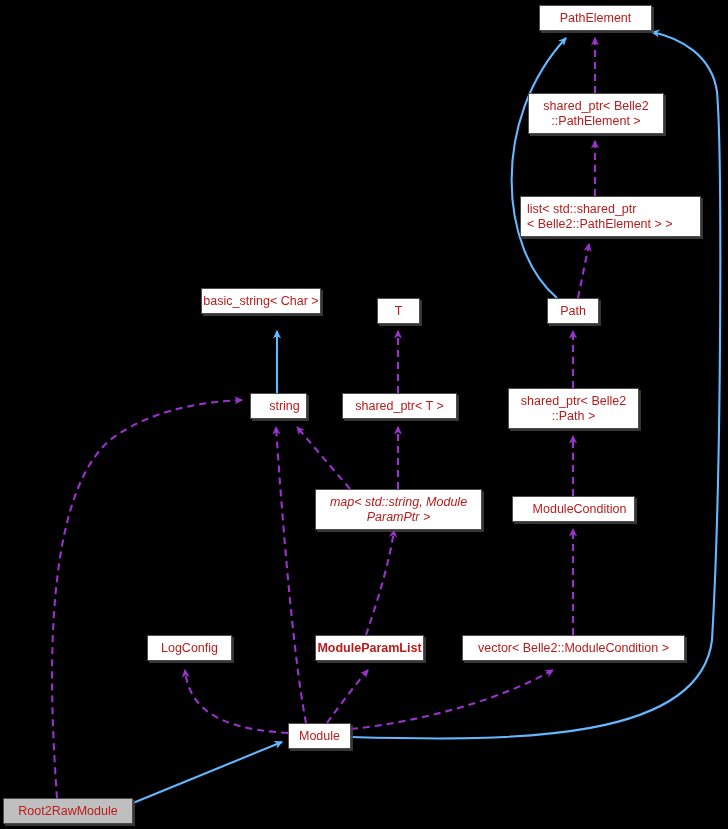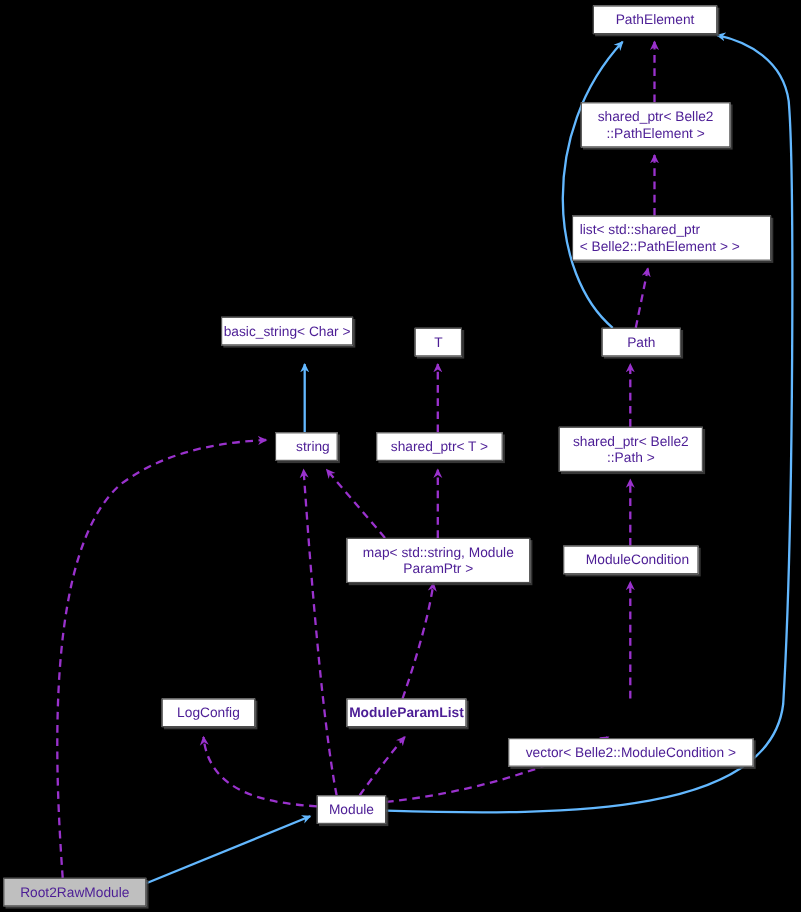--- a/index.html
+++ b/index.html
@@ -10,21 +10,21 @@
     overflow:hidden;
     font-family:"Liberation Sans", sans-serif;
   }
   svg#edges{position:absolute;left:0;top:0;width:728px;height:829px;}
   .node{
     position:absolute;
     box-sizing:border-box;
     background:#ffffff;
     border:1px solid #4d4d4d;
     box-shadow:2px 2px 0 rgba(64,64,64,0.85);
-    color:#4c1d95;
+    color:#b91c1c;
     font-size:12.5px;
     line-height:15px;
     display:flex;
     align-items:center;
     justify-content:center;
     text-align:center;
     white-space:pre;
     letter-spacing:0px;
   }
   .node.focus{
@@ -79,28 +79,28 @@
   </svg>
 
   <div class="nodes">
       <div class="node" style="left: 539px; top: 5px; width: 113px; height: 26px;">PathElement</div>
       <div class="node" style="left: 528px; top: 93px; width: 136px; height: 41px;">shared_ptr&lt; Belle2
 ::PathElement &gt;</div>
       <div class="node leftalign" style="left: 504px; top: 196px; width: 181px; height: 41px;">list&lt; std::shared_ptr
 &lt; Belle2::PathElement &gt; &gt;</div>
       <div class="node" style="left: 201px; top: 288px; width: 120px; height: 26px;">basic_string&lt; Char &gt;</div>
       <div class="node" style="left: 377px; top: 298px; width: 43px; height: 26px;">T</div>
-      <div class="node" style="left: 547px; top: 298px; width: 72px; height: 26px;">Path</div>
+      <div class="node" style="left: 547px; top: 298px; width: 52px; height: 26px;">Path</div>
       <div class="node" style="left: 250px; top: 393px; width: 57px; height: 26px; padding-left: 12px;">string</div>
       <div class="node" style="left: 342px; top: 393px; width: 115px; height: 26px;">shared_ptr&lt; T &gt;</div>
       <div class="node" style="left: 508px; top: 388px; width: 131px; height: 41px;">shared_ptr&lt; Belle2
 ::Path &gt;</div>
-      <div class="node" style="left: 315px; top: 489px; width: 167px; height: 41px;">map&lt; std::string, Module
+      <div class="node" style="left: 315px; top: 489px; width: 167px; height: 41px; font-style: italic;">map&lt; std::string, Module
 ParamPtr &gt;</div>
       <div class="node" style="left: 512px; top: 496px; width: 123px; height: 26px; padding-left: 12px;">ModuleCondition</div>
       <div class="node" style="left: 147px; top: 635px; width: 85px; height: 26px;">LogConfig</div>
       <div class="node" style="left: 315px; top: 635px; width: 109px; height: 26px; font-weight: bold;">ModuleParamList</div>
-      <div class="node" style="left: 462px; top: 635px; width: 223px; height: 26px; margin-top: 36px;">vector&lt; Belle2::ModuleCondition &gt;</div>
+      <div class="node" style="left: 462px; top: 635px; width: 223px; height: 26px;">vector&lt; Belle2::ModuleCondition &gt;</div>
       <div class="node" style="left: 288px; top: 723px; width: 63px; height: 26px;">Module</div>
       <div class="node focus" style="left: 3px; top: 798px; width: 130px; height: 26px;">Root2RawModule</div>
     </div>
 
 </div>
 
 </body></html>

